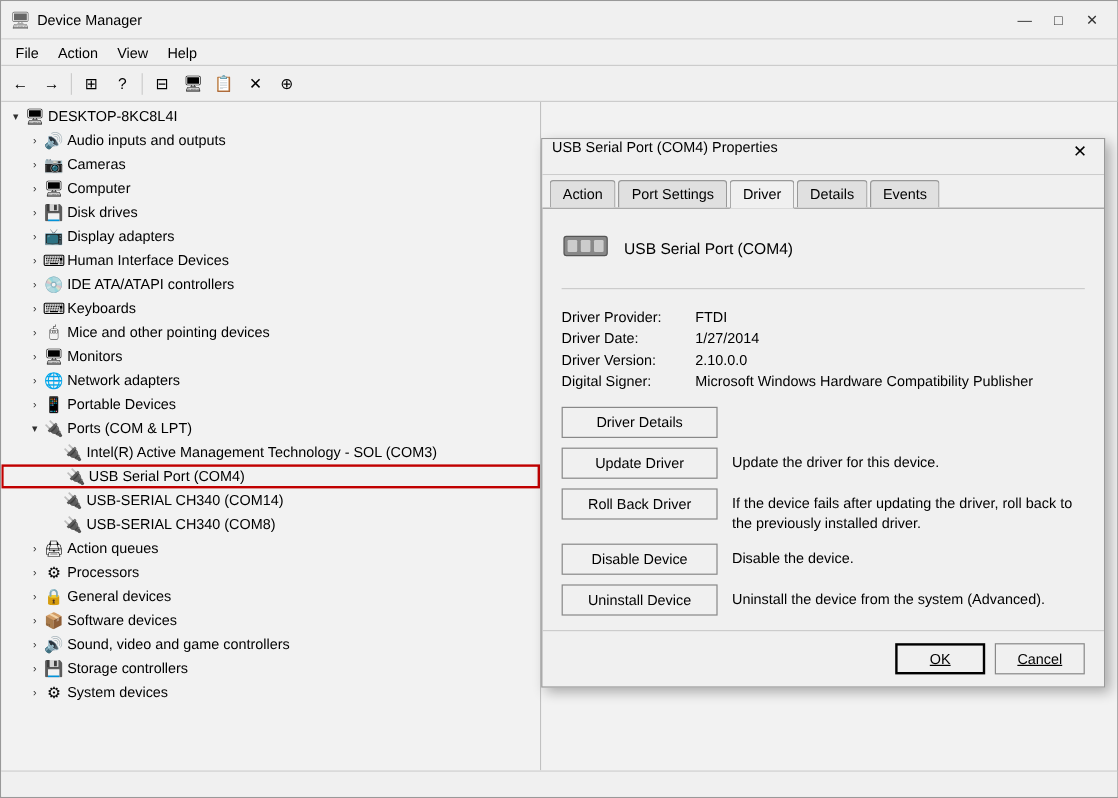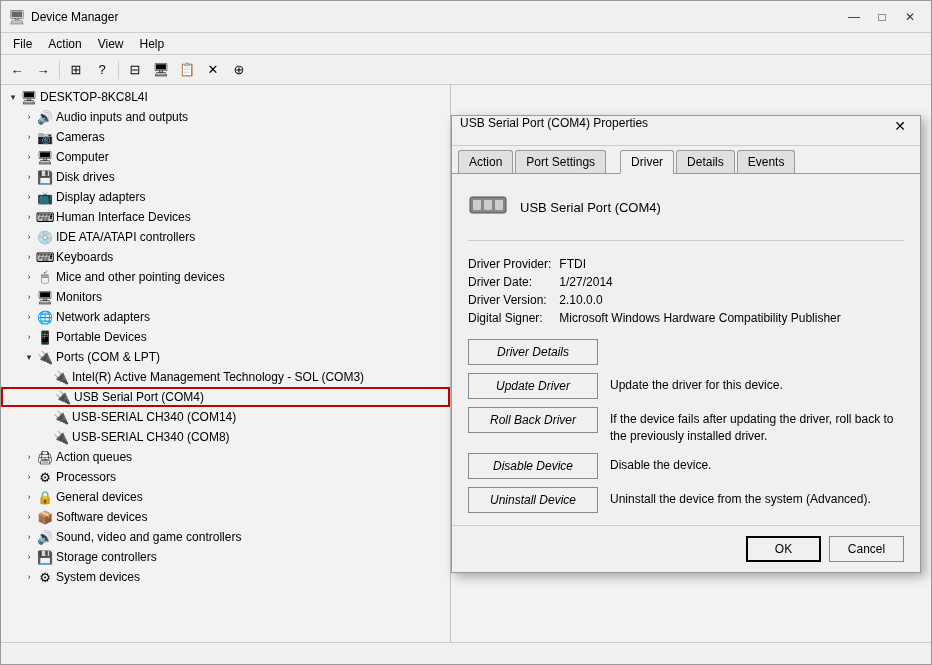--- a/index.html
+++ b/index.html
@@ -231,21 +231,20 @@
       background: #e0e0e0;
       cursor: pointer;
       font-size: 12px;
       border-radius: 3px 3px 0 0;
     }
     .tab.active {
       background: #f0f0f0;
       border-bottom: 1px solid #f0f0f0;
       margin-bottom: -1px;
       z-index: 1;
-      margin-left: 12px;
     }
 
     
     .modal-content {
       padding: 12px 16px;
     }
 
     
     .device-header {
       display: flex;
@@ -261,21 +260,21 @@
     }
     .device-name-text {
       font-size: 13px;
       font-weight: 500;
     }
 
     
     .props-table {
       display: grid;
       grid-template-columns: auto 1fr;
-      gap: 4px 8px;
+      gap: 4px 28px;
       margin-bottom: 14px;
     }
     .prop-label {
       font-size: 12px;
       color: #000;
       white-space: nowrap;
     }
     .prop-value {
       font-size: 12px;
       color: #000;
@@ -296,21 +295,20 @@
       width: 130px;
       height: 26px;
       border: 1px solid #888;
       background: #f0f0f0;
       cursor: pointer;
       font-size: 12px;
       flex-shrink: 0;
       display: flex;
       align-items: center;
       justify-content: center;
-      font-style: italic;
     }
     .driver-desc {
       font-size: 12px;
       color: #000;
       padding-top: 4px;
       line-height: 1.4;
     }
 
     
     .modal-footer {
@@ -320,20 +318,21 @@
       padding: 10px 16px;
       border-top: 1px solid #ccc;
     }
     .footer-btn {
       width: 75px;
       height: 26px;
       border: 1px solid #888;
       background: #f0f0f0;
       cursor: pointer;
       font-size: 12px;
+      text-decoration: underline;
     }
     .footer-btn.default-btn {
       border: 2px solid #000;
     }
 
     
     ::-webkit-scrollbar { width: 12px; }
     ::-webkit-scrollbar-track { background: #f0f0f0; }
     ::-webkit-scrollbar-thumb { background: #c0c0c0; border: 2px solid #f0f0f0; }
   </style>

